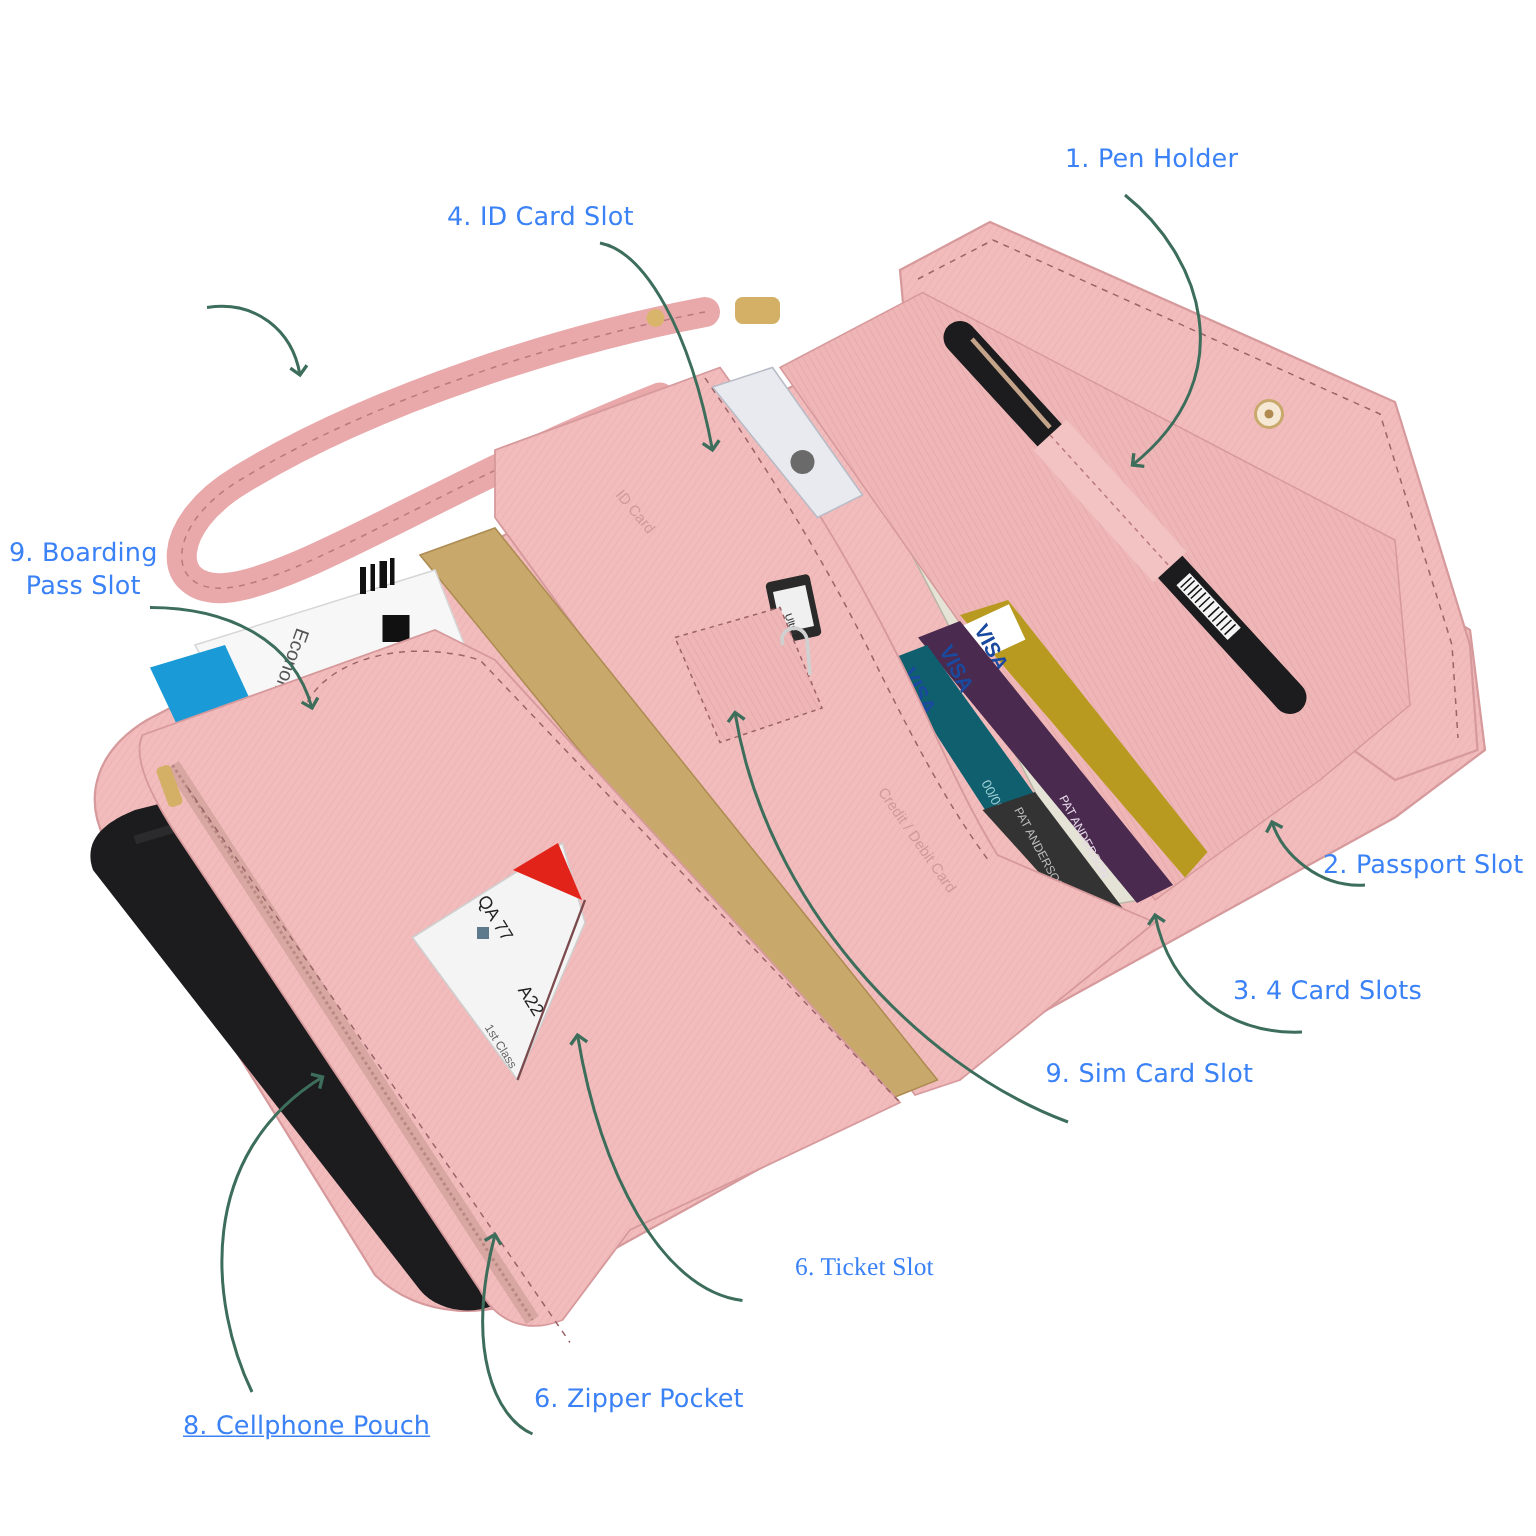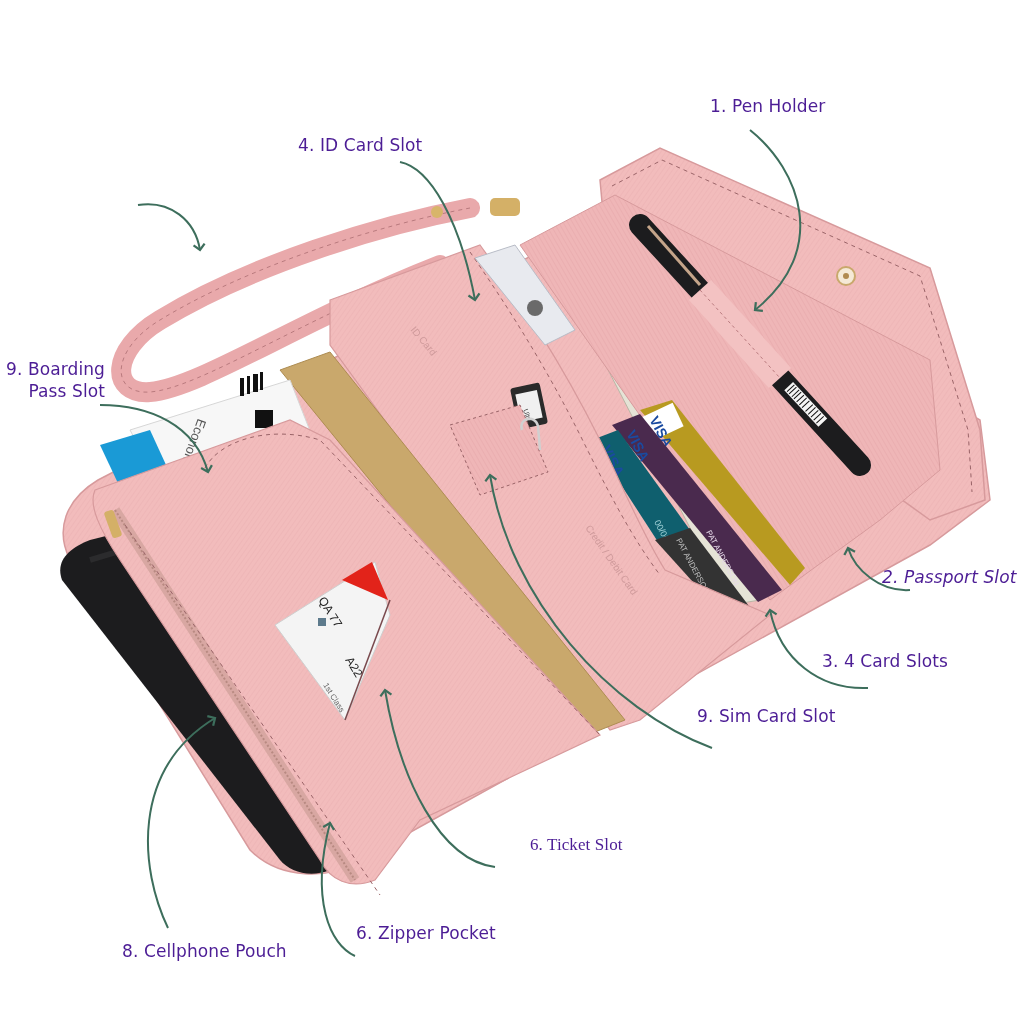--- a/index.html
+++ b/index.html
@@ -1,20 +1,20 @@
 <!DOCTYPE html>
 <html><head>
 <meta charset="utf-8">
 <style>
   html, body { margin:0; padding:0; background:#ffffff; }
   body { width:1024px; height:1024px; position:relative; overflow:hidden; font-family:"DejaVu Sans","Liberation Sans",sans-serif; }
   .stage { position:absolute; left:0; top:0; width:1024px; height:1024px; }
   svg.art { position:absolute; left:0; top:0; width:1024px; height:1024px; }
-  .label { position:absolute; font-size:17px; color:#4c1d95; white-space:nowrap; line-height:22px; letter-spacing:0.1px; }
-  .label.multi { white-space:pre; text-align:right; }
+  .label { position:absolute; font-size:17px; color:#3b82f6; white-space:nowrap; line-height:22px; letter-spacing:0.1px; }
+  .label.multi { white-space:pre; text-align:center; }
   .svgtext { font-family:"Liberation Sans","DejaVu Sans",sans-serif; }
 </style>
 </head>
 <body>
 
 <div class="stage">
 <svg class="art" viewBox="0 0 1024 1024" xmlns="http://www.w3.org/2000/svg">
   <defs>
     <pattern id="tex" width="4" height="4" patternUnits="userSpaceOnUse" patternTransform="rotate(35)">
       <rect width="4" height="4" fill="#f2bcbc"></rect>
@@ -173,22 +173,22 @@
     <path d="M712,748 C610,710 510,600 490,475" marker-end="url(#arrowhead)"></path>
     <path d="M495,867 C440,860 400,780 385,690" marker-end="url(#arrowhead)"></path>
     <path d="M355,956 C330,945 310,900 330,823" marker-end="url(#arrowhead)"></path>
     <path d="M168,928 C140,870 130,770 215,718" marker-end="url(#arrowhead)"></path>
     <path d="M100,405 C150,405 195,425 208,472" marker-end="url(#arrowhead)"></path>
     <path d="M138,205 C170,200 195,220 200,250" marker-end="url(#arrowhead)"></path>
   </g>
 </svg>
 
 <div class="label" style="left:710px; top:95px;">1. Pen Holder</div>
-<div class="label" style="left:882px; top:566px;font-style:italic;">2. Passport Slot</div>
+<div class="label" style="left:882px; top:566px;">2. Passport Slot</div>
 <div class="label" style="left:822px; top:650px;">3. 4 Card Slots</div>
 <div class="label" style="left:256px; top:134px;margin-left:42px;">4. ID Card Slot</div>
 <div class="label" style="left:697px; top:705px;">9. Sim Card Slot</div>
 <div class="label" style="left:530px; top:834px;font-family:Liberation Serif, serif;">6. Ticket Slot</div>
 <div class="label" style="left:356px; top:922px;">6. Zipper Pocket</div>
-<div class="label" style="left:122px; top:940px;">8. Cellphone Pouch</div>
+<div class="label" style="left:122px; top:940px;text-decoration:underline;">8. Cellphone Pouch</div>
 <div class="label multi" style="left:6px; top:358px;">9. Boarding
 Pass Slot</div>
 </div>
 
 </body></html>

